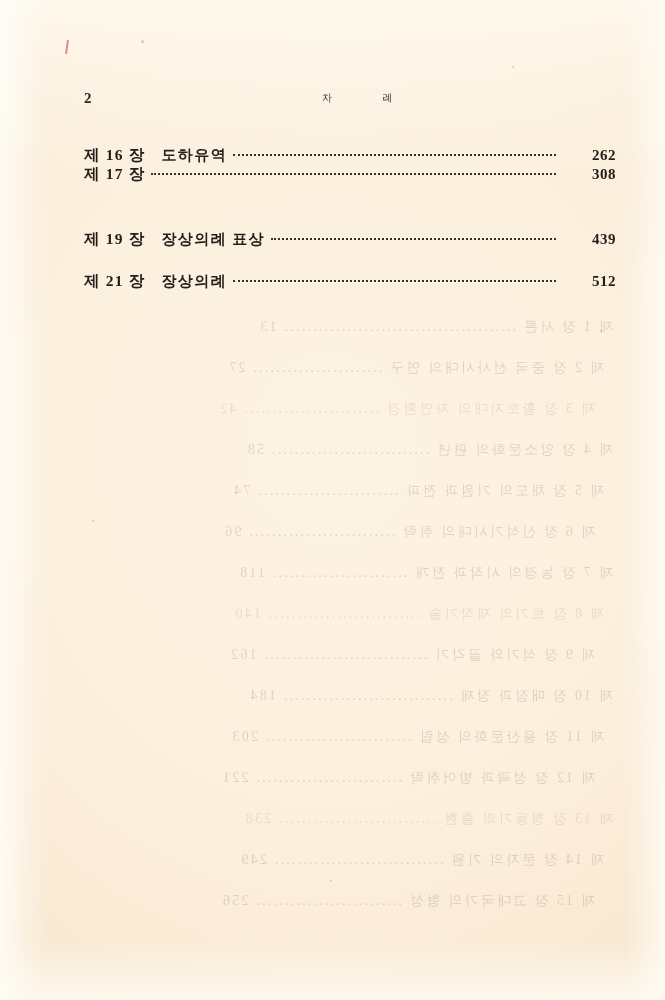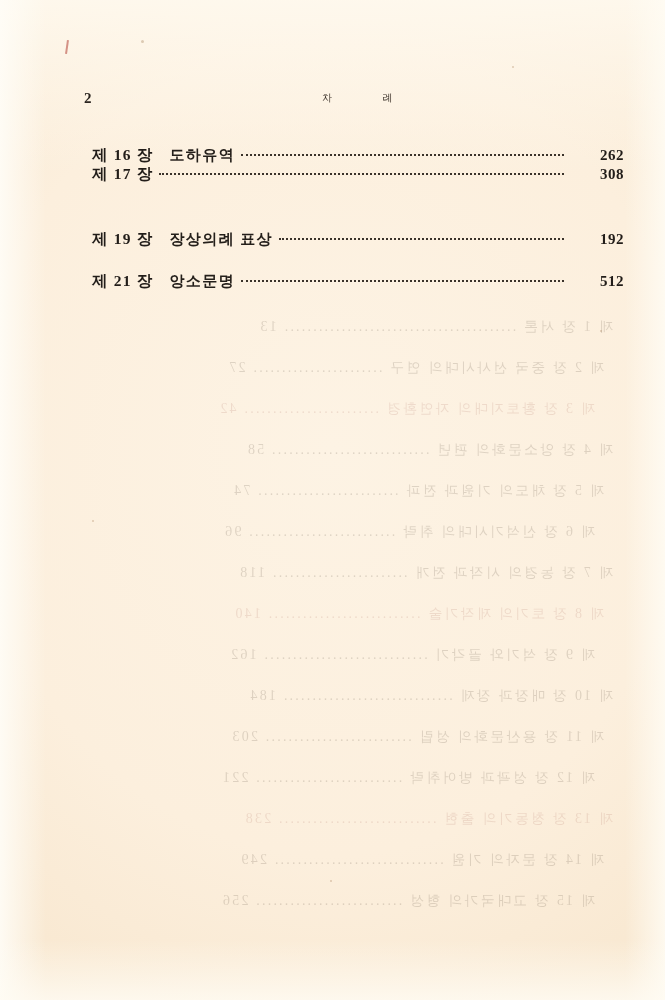--- a/index.html
+++ b/index.html
@@ -88,21 +88,21 @@
     left: 205px; top: 1px;
     font-size: 10px;
     color: #3a3028;
     letter-spacing: 24px;
     margin-left: 33px;
   }
 
   
   .toc {
     position: absolute;
-    left: 92px;
+    left: 84px;
     top: 122px;
     width: 532px;
     text-align: right;
   }
   .toc-entry {
     position: relative;
     display: flex;
     align-items: baseline;
     height: 42px;
     color: #241f1a;
@@ -212,23 +212,23 @@
       </div>
       <div class="toc-entry">
         <span class="ch-label">제 17 장</span>
         <span class="leader"></span>
         <span class="page-no">308</span>
       </div>
       <div class="toc-entry">
         <span class="ch-label">제 19 장</span>
         <span class="ch-title">장상의례 표상</span>
         <span class="leader"></span>
-        <span class="page-no">192</span>
+        <span class="page-no">439</span>
       </div>
       <div class="toc-entry">
         <span class="ch-label">제 21 장</span>
-        <span class="ch-title">앙소문명</span>
+        <span class="ch-title">장상의례</span>
         <span class="leader"></span>
         <span class="page-no">512</span>
       </div>
     </div>
 
 </div>
 
 </body></html>

